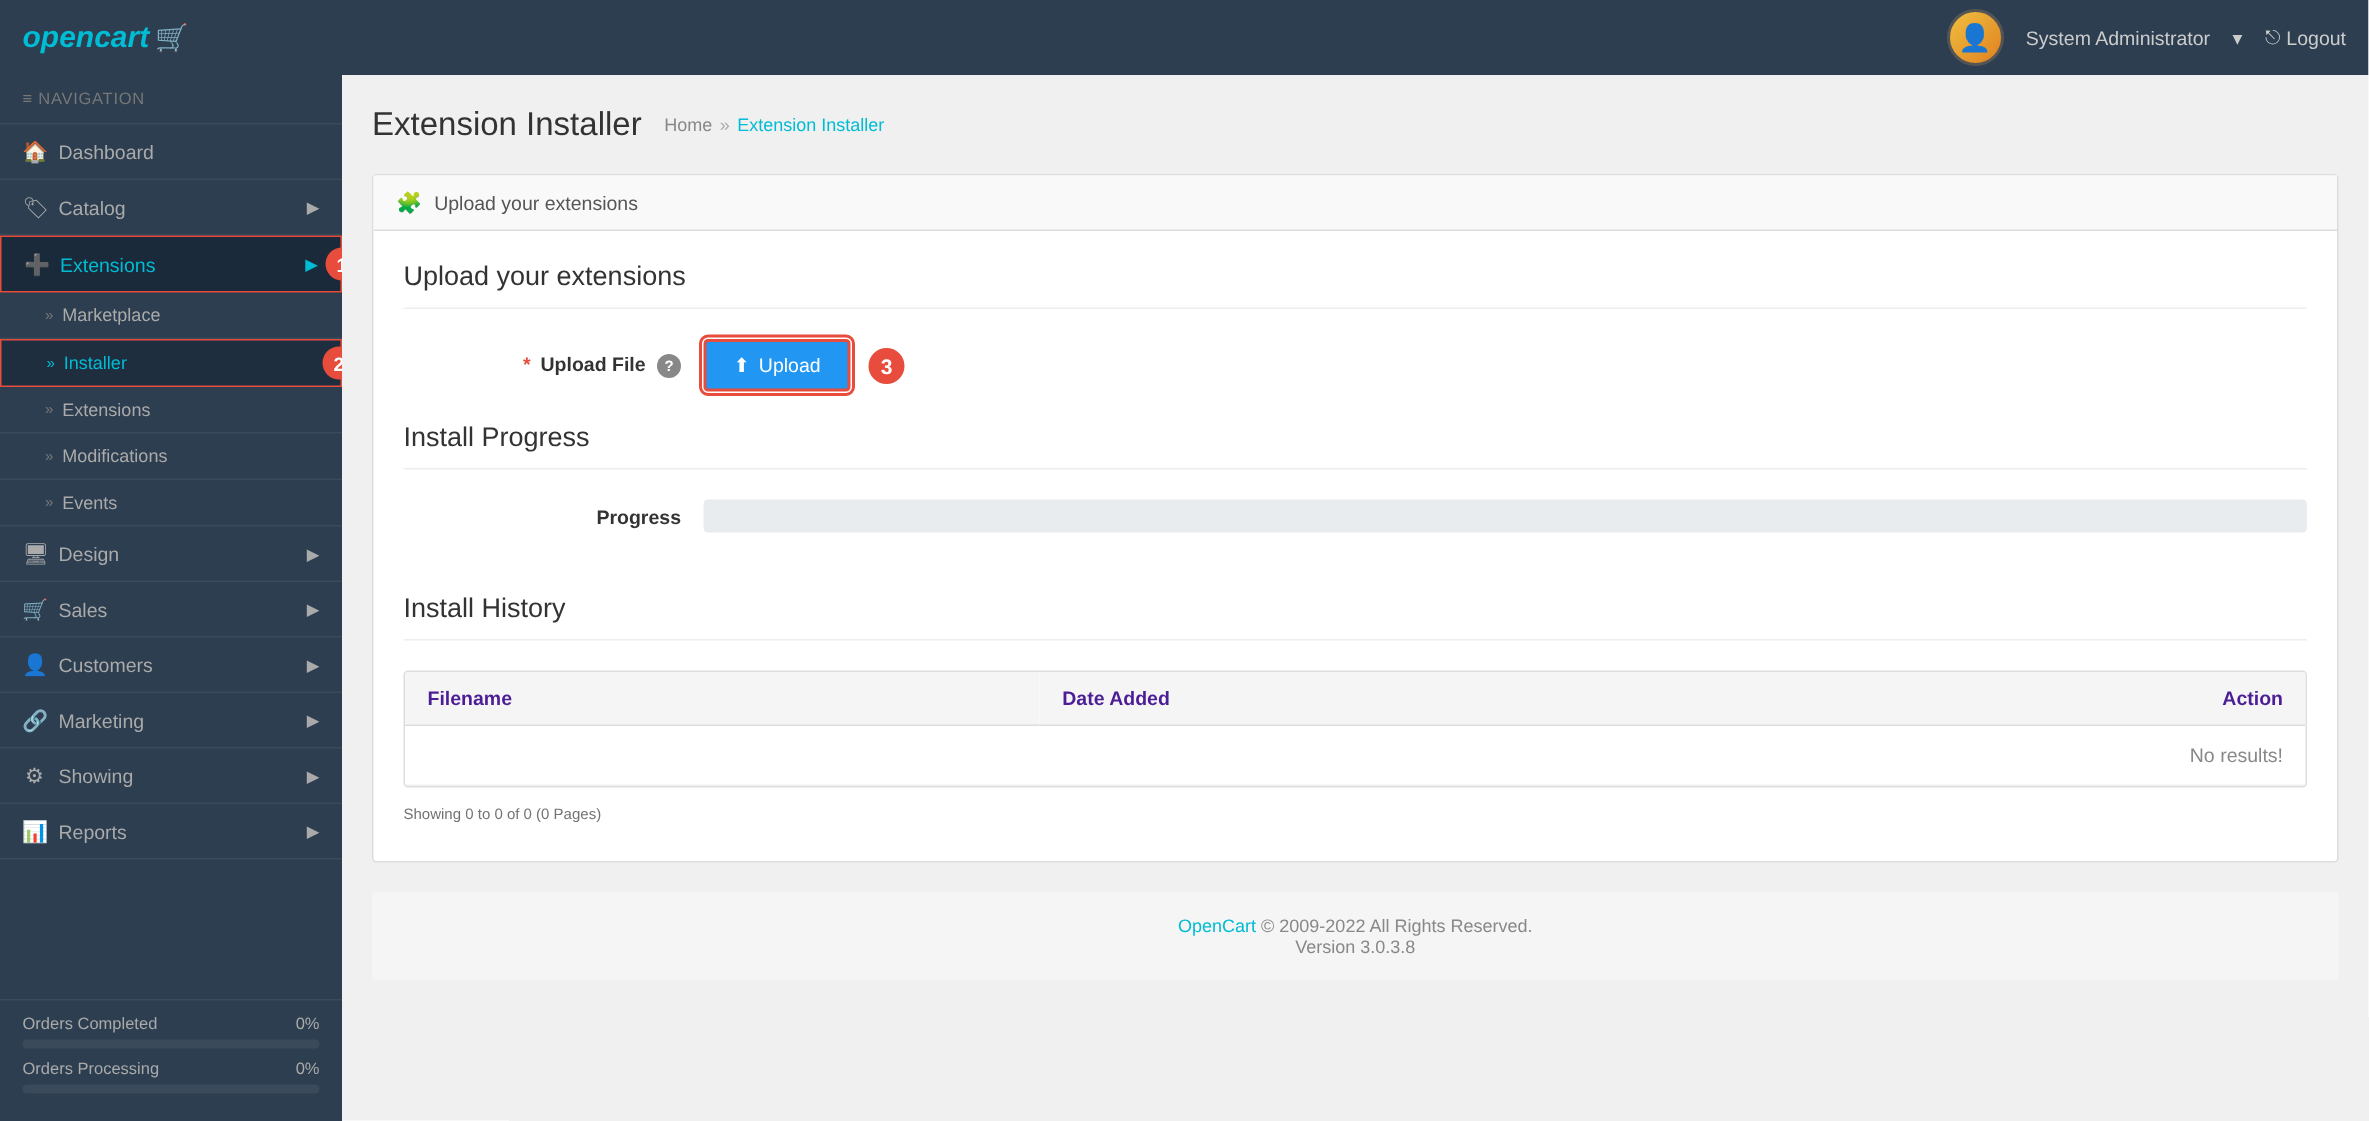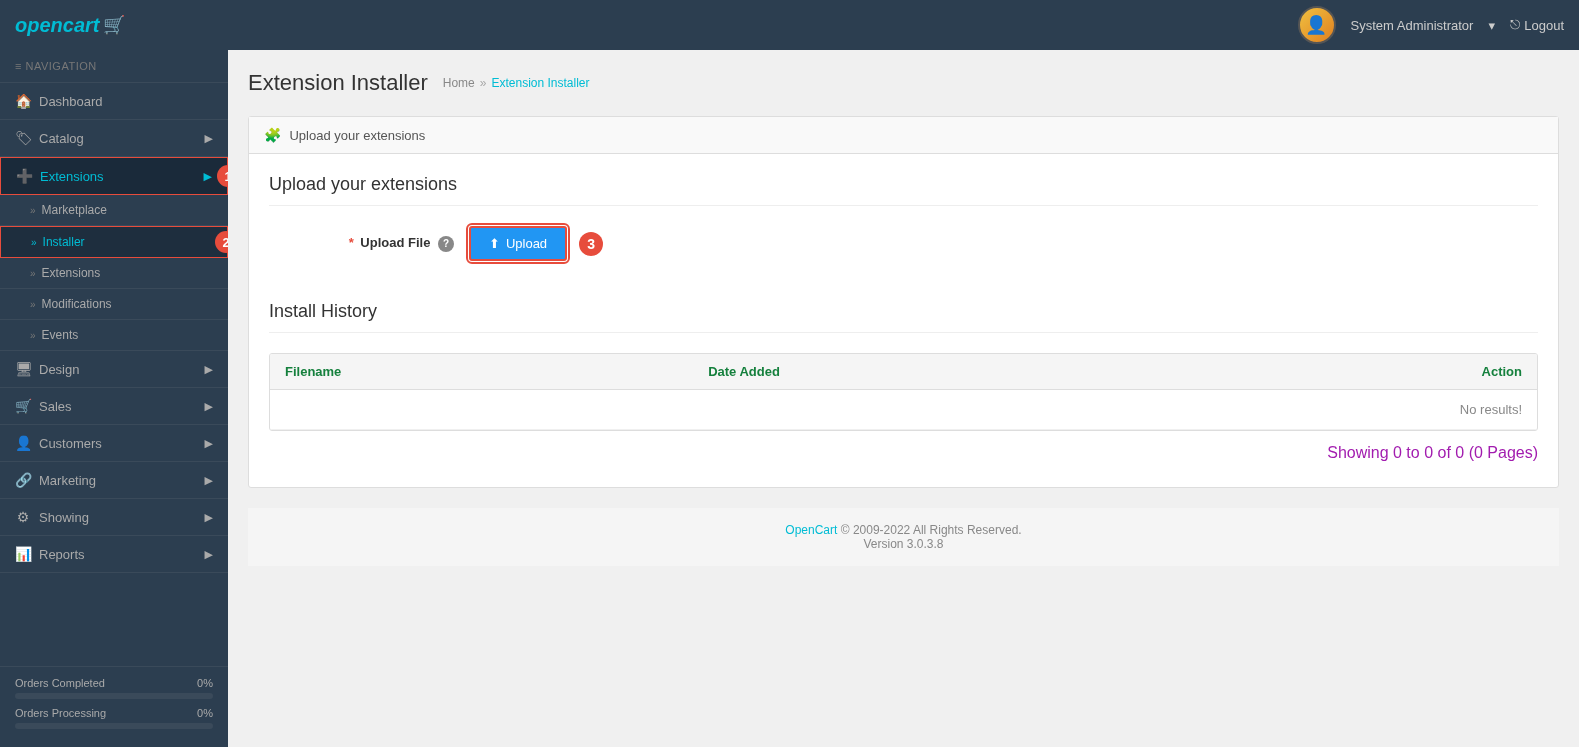--- a/index.html
+++ b/index.html
@@ -263,38 +263,38 @@
       border-collapse: collapse;
     }
     thead tr {
       background: #f5f5f5;
     }
     th {
       padding: 10px 15px;
       text-align: left;
       font-weight: 600;
       font-size: 13px;
-      color: #15803d;
+      color: #4c1d95;
       border-bottom: 1px solid #ddd;
     }
     th.action-col { text-align: right; }
     td {
       padding: 12px 15px;
       font-size: 13px;
       color: #555;
       border-bottom: 1px solid #f0f0f0;
     }
     .no-results {
       text-align: right;
       color: #888;
     }
     .showing-text {
-      text-align: right;
-      font-size: 16px;
-      color: #a21caf;
+      text-align: left;
+      font-size: 10px;
+      color: #737373;
       margin-top: 8px;
       padding: 5px 0;
     }
 
     
     .page-footer {
       text-align: center;
       padding: 15px;
       color: #888;
       font-size: 12px;
@@ -472,20 +472,29 @@
             <span>Upload File</span>
             <span class="help-icon">?</span>
           </div>
           <button class="upload-btn">
             <span>⬆</span>
             <span>Upload</span>
           </button>
           <span style="background:#e74c3c;color:#fff;border-radius:50%;width:24px;height:24px;display:inline-flex;align-items:center;justify-content:center;font-weight:bold;font-size:14px;margin-left:12px;">3</span>
         </div>
 
+        <div>
+          <div class="section-title">Install Progress</div>
+          <div class="progress-form-row">
+            <div class="progress-label">Progress</div>
+            <div class="progress-bar-container">
+              <div style="background:#5bc0de;height:100%;width:0%;border-radius:3px;"></div>
+            </div>
+          </div>
+        </div>
 
         <div style="margin-top:40px;">
           <div class="section-title">Install History</div>
           <div class="table-container">
             <table>
               <thead>
                 <tr>
                   <th>Filename</th>
                   <th>Date Added</th>
                   <th class="action-col">Action</th>

